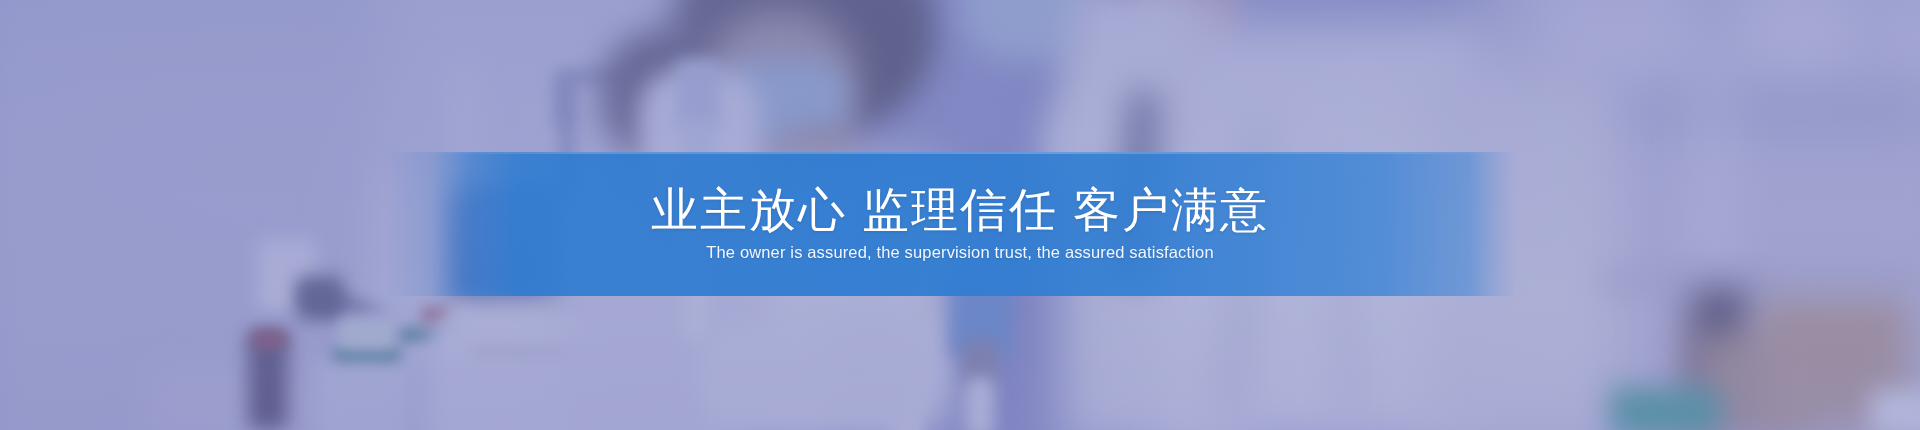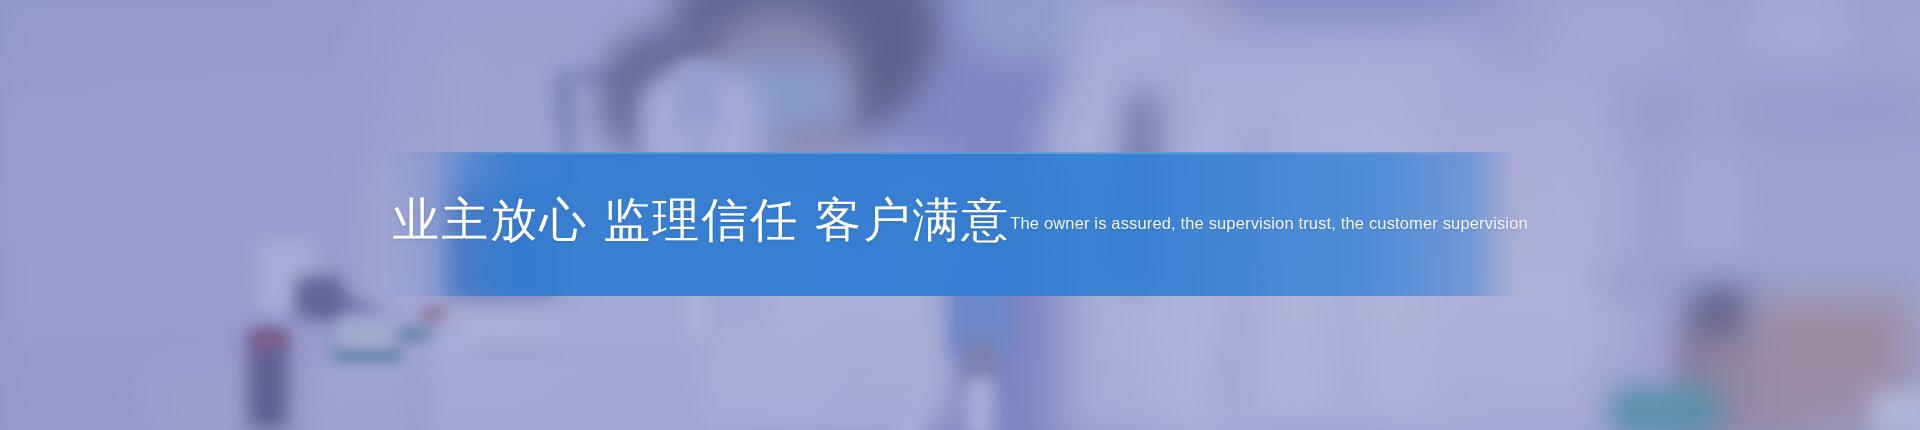--- a/index.html
+++ b/index.html
@@ -193,21 +193,21 @@
         rgba(255,255,255,0.10) 74%,
         rgba(255,255,255,0.00) 78%);
   }
 
   
   .text-wrap {
     position: absolute;
     left: 0; top: 152px;
     width: 1920px; height: 144px;
     display: flex;
-    flex-direction: row;
+    flex-direction: column;
     align-items: center;
     justify-content: center;
     border-radius: 18px;
   }
   .headline {
     color: #ffffff;
     font-size: 47px;
     line-height: 1.05;
     font-weight: 400;
     letter-spacing: 2px;
@@ -330,16 +330,16 @@
 
     <div class="tint"></div>
     <div class="tint2"></div>
   </div>
 
   <div class="strip"></div>
   <div class="strip-edge-top"></div>
 
   <div class="text-wrap">
     <div class="headline">业主放心 监理信任  客户满意</div>
-    <div class="subline">The owner is assured, the supervision trust, the customer supervision</div>
+    <div class="subline">The owner is assured, the supervision trust, the assured satisfaction</div>
   </div>
 
 </div>
 
 </body></html>

